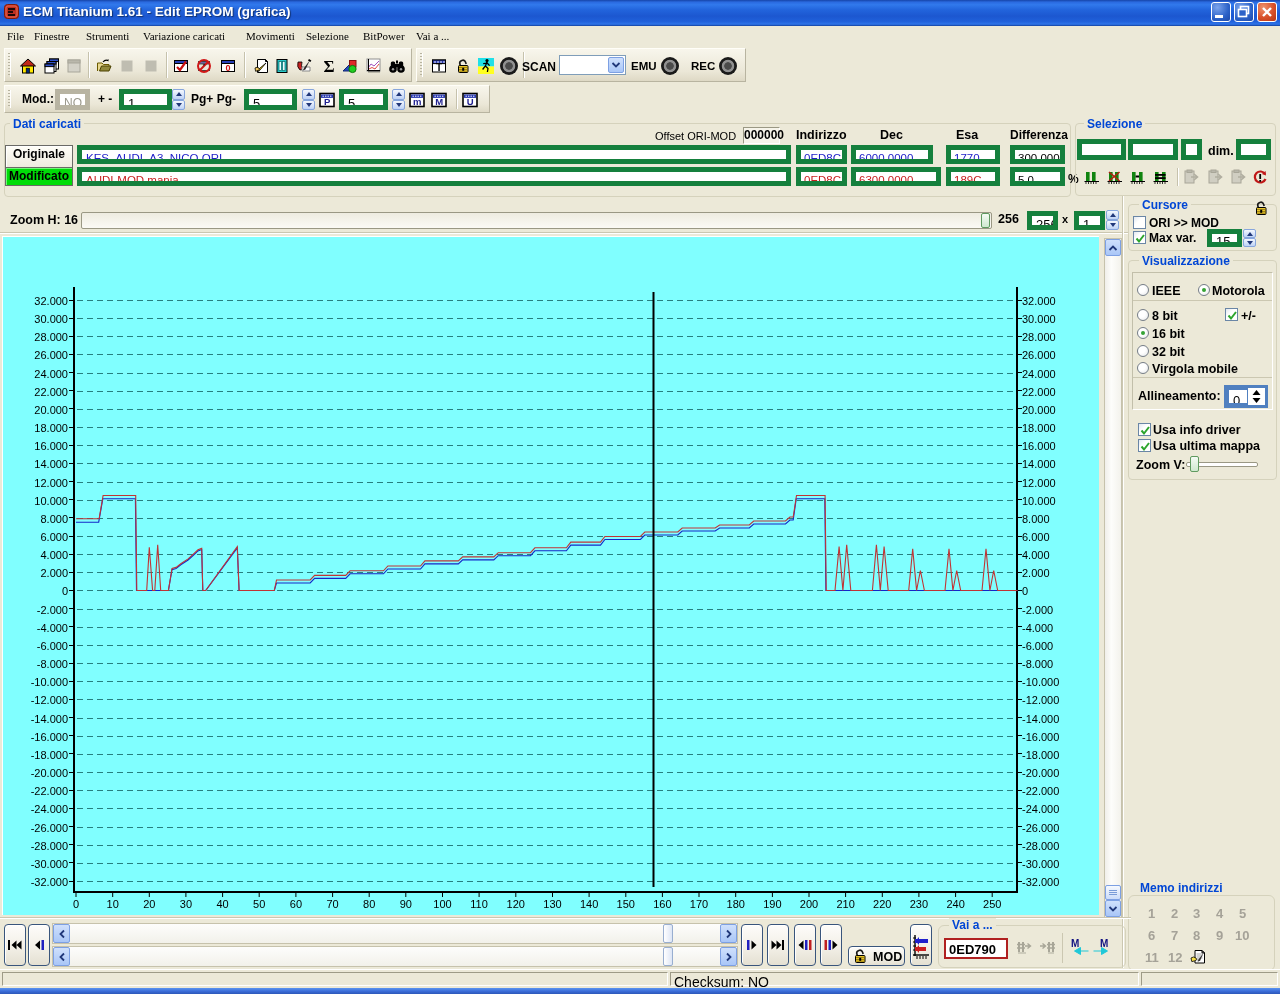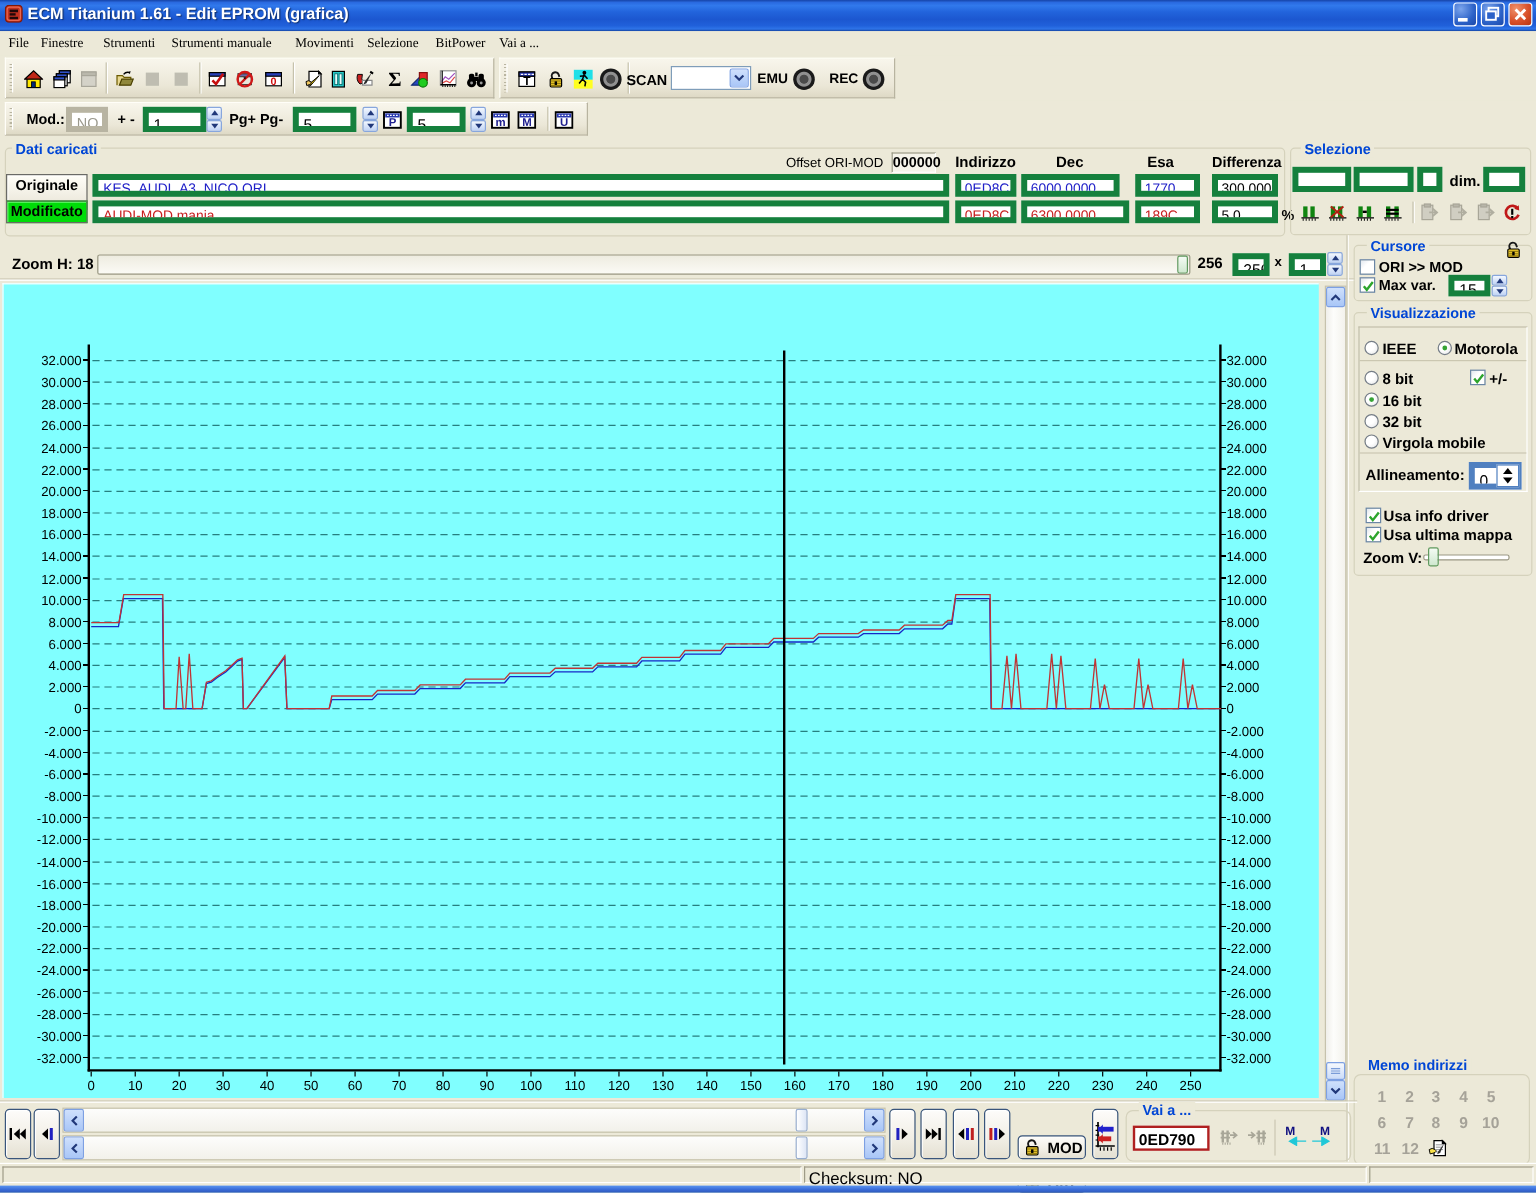--- a/index.html
+++ b/index.html
@@ -46,21 +46,21 @@
         <rect x="3.5" y="6.5" width="8" height="7" fill="#2c62c8" stroke="#fff" stroke-width="1.6"></rect>
       </svg></div>
 <div class="abs" style="left:1257px;top:2px;width:20px;height:20px;border-radius:3px;border:1px solid #fff;background:radial-gradient(circle at 30% 25%,#f0926c,#d8512a 55%,#b83410);"><svg width="18" height="18">
         <path d="M5 5 L13 13 M13 5 L5 13" stroke="#fff" stroke-width="2.4"></path>
       </svg></div>
 </div>
 <div class="abs menu" style="left:0;top:26px;width:1280px;height:20px;background:#ece9d8;">
 <span style="left:7px">File</span>
 <span style="left:34px">Finestre</span>
 <span style="left:86px">Strumenti</span>
-<span style="left:143px">Strumenti manuale</span>
+<span style="left:143px">Variazione caricati</span>
 <span style="left:246px">Movimenti</span>
 <span style="left:306px">Selezione</span>
 <span style="left:363px">BitPower</span>
 <span style="left:416px">Vai a ...</span>
 </div>
 <div class="abs" style="left:0;top:46px;width:1280px;height:38px;background:#ece9d8;"></div>
 <div class="abs" style="left:4px;top:48px;width:408px;height:34px;background:linear-gradient(#f8f6ec,#ebe7d7 70%,#ded9c5);border:1px solid;border-color:#fffef8 #b8b4a0 #b8b4a0 #fffef8;">
     <div class="abs" style="left:3px;top:4px;bottom:4px;width:3px;background:repeating-linear-gradient(#b8b4a0 0 1px,transparent 1px 3px);border-right:1px solid #fff;"></div>
   </div>
 <div class="abs" style="left:416px;top:48px;width:330px;height:34px;background:linear-gradient(#f8f6ec,#ebe7d7 70%,#ded9c5);border:1px solid;border-color:#fffef8 #b8b4a0 #b8b4a0 #fffef8;">
@@ -321,21 +321,21 @@
     <rect x="4" y="1" width="5" height="2.5" fill="#b8b6aa" stroke="#a8a698"></rect>
     <path d="M8 8 h6 M11 5 l3.5 3 -3.5 3" fill="none" stroke="#b0aea0" stroke-width="1.6"></path>
   </svg>
 <svg class="abs" style="left:1252px;top:169px" width="16" height="16" viewBox="0 0 16 16">
     <path d="M13 5 A5.5 5.5 0 1 0 13.5 10" fill="none" stroke="#c01818" stroke-width="2.2"></path>
     <path d="M13.6 2 l0.4 4.4 -4.2 -1.4z" fill="#c01818"></path>
     <rect x="7.3" y="5" width="1.8" height="5" fill="#000"></rect>
     <rect x="7.3" y="11" width="1.8" height="1.8" fill="#000"></rect>
   </svg>
 <div class="abs" style="left:1177px;top:168px;width:2px;height:18px;border-left:1px solid #c6c2ac;border-right:1px solid #fff;"></div>
-<span class="abs b" style="left:10px;top:213px;font-size:12.5px;">Zoom H: 18</span>
+<span class="abs b" style="left:10px;top:213px;font-size:12.5px;">Zoom H: 16</span>
 <div class="abs" style="left:81px;top:212px;width:911px;height:17px;background:linear-gradient(#eeece0,#fbfaf5);border:1px solid #9a9884;border-radius:2px;"></div>
 <div class="abs" style="left:981px;top:213px;width:9px;height:15px;background:linear-gradient(#f4fbf4,#cfe8cf);border:1px solid #5f9a5f;border-radius:2px;"></div>
 <span class="abs b" style="left:998px;top:212px;font-size:12.5px;">256</span>
 <div class="inp" style="left:1027px;top:211px;width:31px;height:19px;font-size:13px;line-height:17px;">256</div>
 <span class="abs b" style="left:1062px;top:213px;font-size:11px;">x</span>
 <div class="inp" style="left:1074px;top:211px;width:31px;height:19px;font-size:13px;line-height:17px;">1</div>
 <div class="spin" style="left:1106px;top:210px;height:20px;">
     <div class="up">
       <i></i>
     </div>

